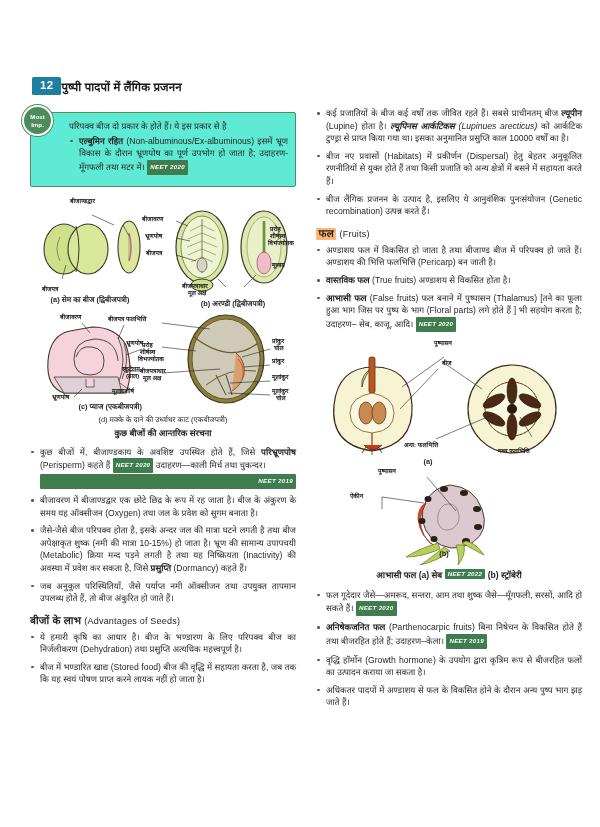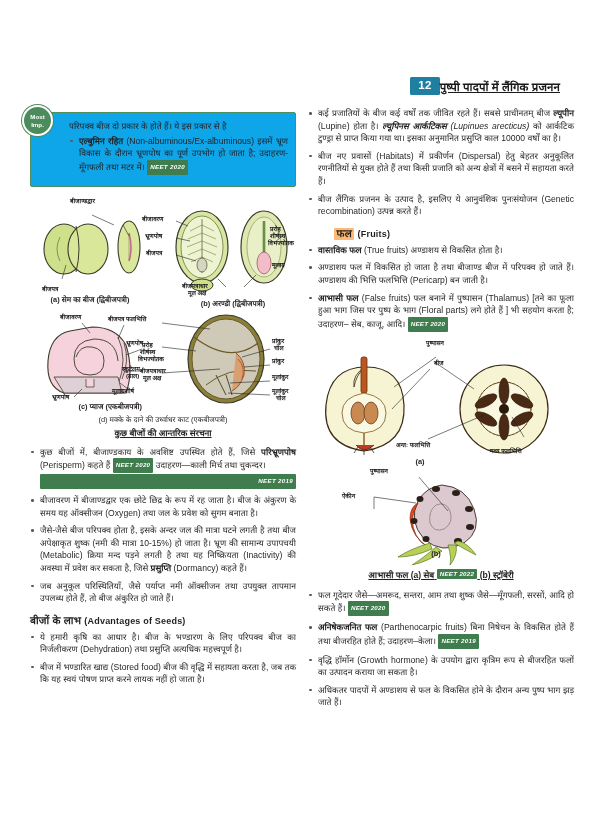--- a/index.html
+++ b/index.html
@@ -21,57 +21,56 @@
   }
 
   
   .header {
     position: absolute;
     top: 72px; left: 0; right: 0;
     height: 28px;
     padding: 0 40px 0 32px;
     display: flex;
     align-items: center;
-    justify-content: flex-end;
+    justify-content: flex-start;
   }
   .page-num {
     background: #1e7fa0;
     color: #ffffff;
     font-size: 11.5px;
     font-weight: bold;
     padding: 2.5px 8px 3.5px 8px;
     border-radius: 1.5px;
     letter-spacing: .3px;
     line-height: 1;
   }
   .header-title {
     font-size: 11.5px;
     font-weight: bold;
     color: #1a1a1a;
     letter-spacing: .1px;
-    text-decoration: underline;
   }
 
   
   .col {
     position: absolute;
     top: 107px;
     width: 266px;
   }
   .col-left  { left: 30px; }
-  .col-right { left: 308px; }
+  .col-right { left: 316px; }
 
   
   .callout {
     position: relative;
     border: 1px solid #4e8f5e;
     border-radius: 2px;
     padding: 7px 7px 7px 38px;
     margin: 5px 0 8px 0;
-    background: #0ea5e9;
+    background: #5eead4;
   }
   .mostimp-badge {
     position: absolute;
     left: -9px; top: -8px;
     width: 31px; height: 31px;
     border-radius: 50%;
     background: #4c8c5c;
     border: 2px solid #ffffff;
     box-shadow: 0 0 0 1px #4c8c5c;
     color: #ffffff;
@@ -136,41 +135,39 @@
     text-align: right;
     margin-top: 1px;
   }
 
   h3.sec {
     font-size: 10.4px;
     font-weight: bold;
     margin: 8px 0 4px 0;
     letter-spacing: .2px;
   }
-  h3.sec .en { font-size: 9px; font-weight: bold; margin-top: 32px; }
+  h3.sec .en { font-size: 9px; font-weight: normal; margin-top: 32px; }
   h3.sec .hl {
     background: #fdba74;
     padding: 0 2.5px 1px 2.5px;
     border-radius: 1px;
-    margin-left: 26px;
   }
 
   
   .figure { margin: 2px 0 6px 0; position: relative; }
   .fig-cap {
     font-size: 7.4px;
     text-align: center;
     line-height: 10px;
   }
   .fig-title {
     font-size: 8.6px;
     font-weight: bold;
     text-align: center;
     margin-top: 2px;
-    text-decoration: underline;
   }
   .lbl {
     position: absolute;
     font-size: 6.1px;
     line-height: 7.4px;
     white-space: nowrap;
     color: #1a1a1a;
   }
   svg { display: block; }
 
@@ -370,24 +367,24 @@
       </li>
     </ul>
 
     <h3 class="sec">
       <span class="hl">फल</span>
       <span class="en">(Fruits)</span>
     </h3>
 
     <ul class="bl">
       <li>
+        <span>अण्डाशय फल में विकसित हो जाता है तथा बीजाण्ड बीज में परिपक्व हो जाते हैं। अण्डाशय की भित्ति फलभित्ति (Pericarp) बन जाती है।</span>
+      </li>
+      <li>
         <span><b>वास्तविक फल</b> (True fruits) अण्डाशय से विकसित होता है।</span>
-      </li>
-      <li>
-        <span>अण्डाशय फल में विकसित हो जाता है तथा बीजाण्ड बीज में परिपक्व हो जाते हैं। अण्डाशय की भित्ति फलभित्ति (Pericarp) बन जाती है।</span>
       </li>
       <li>
         <span><b>आभासी फल</b> (False fruits) फल बनाने में पुष्पासन (Thalamus) [तने का फूला हुआ भाग जिस पर पुष्प के भाग (Floral parts) लगे होते हैं ] भी सहयोग करता है; उदाहरण– सेब, काजू, आदि। <span class="neet">NEET 2020</span></span>
       </li>
     </ul>
 
     <div class="figure fig-wrap" style="height:232px;">
 
       <svg width="266" height="118" viewBox="0 0 266 118" style="position:absolute;left:0;top:16px;">
 

